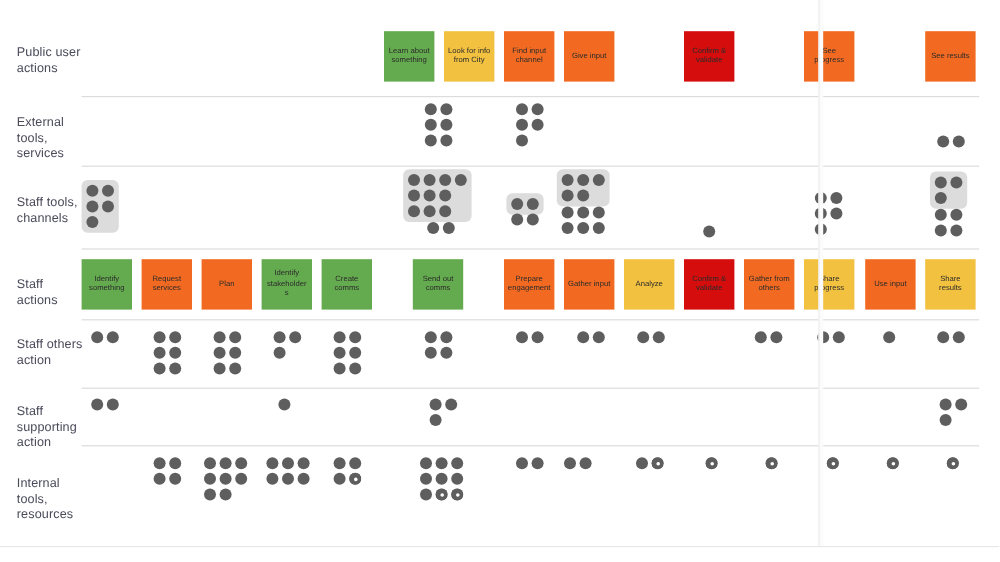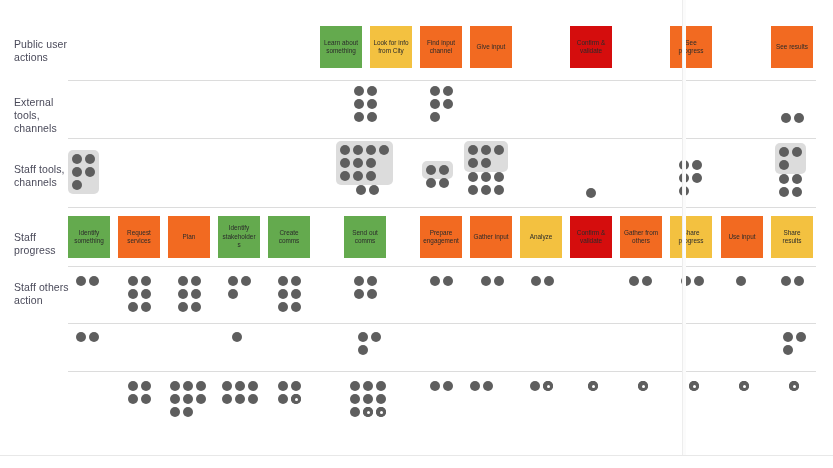--- a/index.html
+++ b/index.html
@@ -67,24 +67,26 @@
     content:"";position:absolute;left:3.5px;top:3.5px;
     width:3px;height:3px;border-radius:50%;background:#ffffff;
   }
 </style>
 </head>
 <body>
 
 <div id="board">
 
   <div class="row-label" style="top:38px">Public user actions</div>
-  <div class="row-label" style="top:96px">External tools, channels</div>
+  <div class="row-label" style="top:96px">External tools, services</div>
   <div class="row-label" style="top:163px">Staff tools, channels</div>
-  <div class="row-label" style="top:231px">Staff progress</div>
+  <div class="row-label" style="top:231px">Staff actions</div>
   <div class="row-label" style="top:281px">Staff others action</div>
+  <div class="row-label" style="top:337px">Staff supporting action</div>
+  <div class="row-label" style="top:397px">Internal tools, resources</div>
 
   <div id="lanes">
       <div class="lane" style="top: 80px;"></div>
       <div class="lane" style="top: 138px;"></div>
       <div class="lane" style="top: 207px;"></div>
       <div class="lane" style="top: 266px;"></div>
       <div class="lane" style="top: 323px;"></div>
       <div class="lane" style="top: 371px;"></div>
     </div>
 

